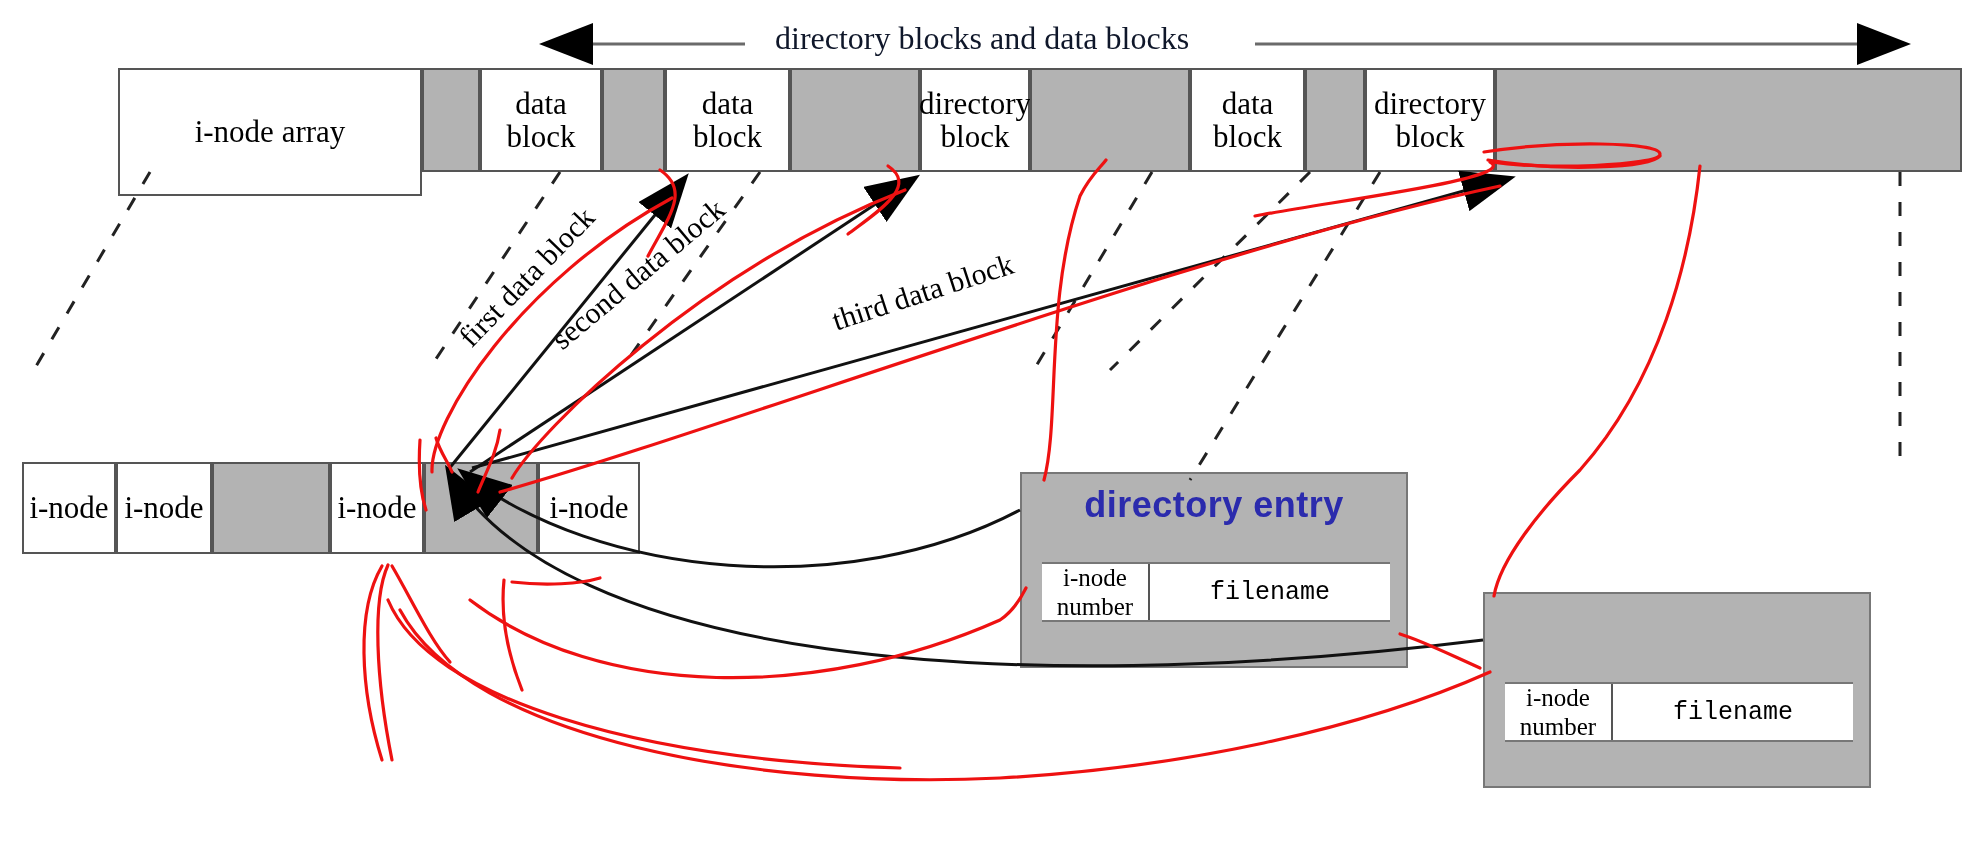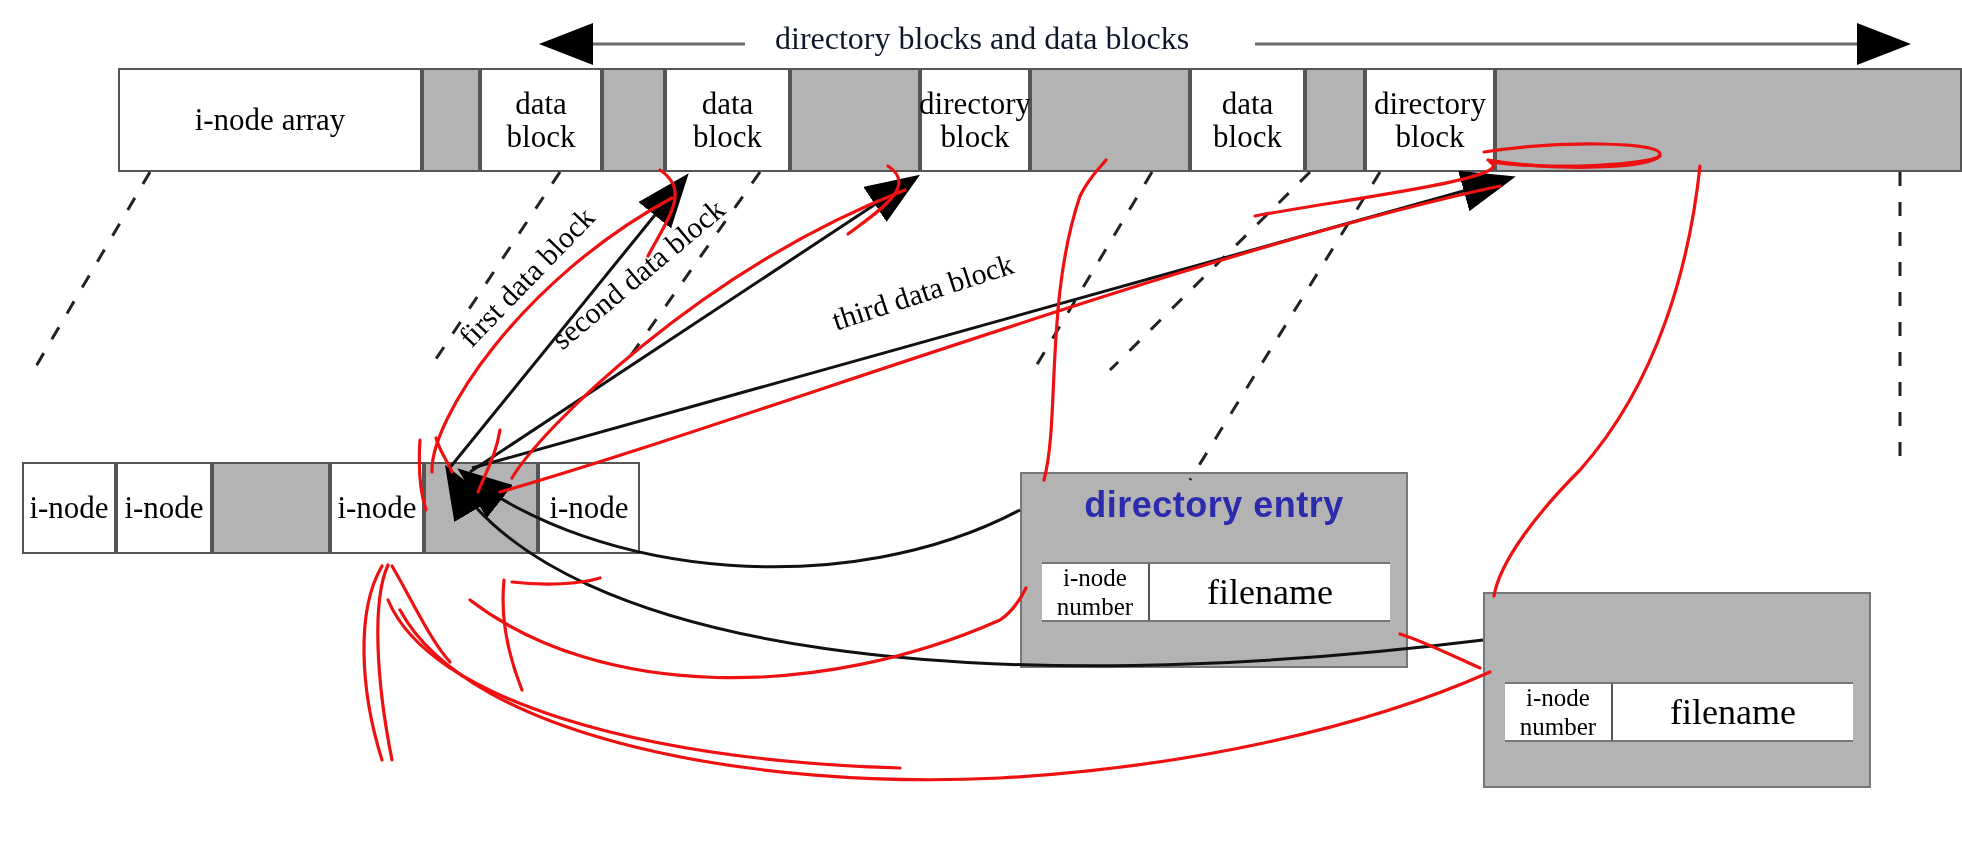--- a/index.html
+++ b/index.html
@@ -65,22 +65,22 @@
     border-right:2px solid #555;
     display:flex;flex-direction:column;
     align-items:center;justify-content:center;
     font-size:25px;line-height:1.18;
     font-family:"Liberation Serif",serif;
   }
   .panel .row .c2{
     box-sizing:border-box;
     background:#fff;
     display:flex;align-items:center;justify-content:center;
-    font-size:36px;
-    font-family:Liberation Serif, serif;
+    font-size:25px;
+    font-family:Liberation Mono, monospace;
   }
 
   
   .rotlabel{
     position:absolute;
     font-size:30px;
     white-space:nowrap;
     transform-origin:0 0;
     font-family:"Liberation Serif",serif;
     color:#000;
@@ -89,21 +89,21 @@
   svg.overlay{position:absolute;left:0;top:0;width:1962px;height:842px;pointer-events:none;}
 </style>
 </head>
 <body>
 
 <div id="stage">
 
   <div class="headline" id="hdr" style="left:775px;top:20px;">directory blocks and data blocks</div>
 
   <div id="topbar">
-      <div class="cell topcell white" style="left: 118px; top: 68px; width: 304px; height: 104px; flex-direction: column;">
+      <div class="cell topcell white" style="left: 118px; top: 68px; width: 304px; height: 128px; flex-direction: column;">
         <span style="display: block;">i-node array</span>
       </div>
       <div class="cell topcell gray" style="left: 422px; top: 68px; width: 58px; height: 104px;"></div>
       <div class="cell topcell white" style="left: 480px; top: 68px; width: 122px; height: 104px; flex-direction: column;">
         <span style="display: block;">data</span>
         <span style="display: block;">block</span>
       </div>
       <div class="cell topcell gray" style="left: 602px; top: 68px; width: 63px; height: 104px;"></div>
       <div class="cell topcell white" style="left: 665px; top: 68px; width: 125px; height: 104px; flex-direction: column;">
         <span style="display: block;">data</span>

